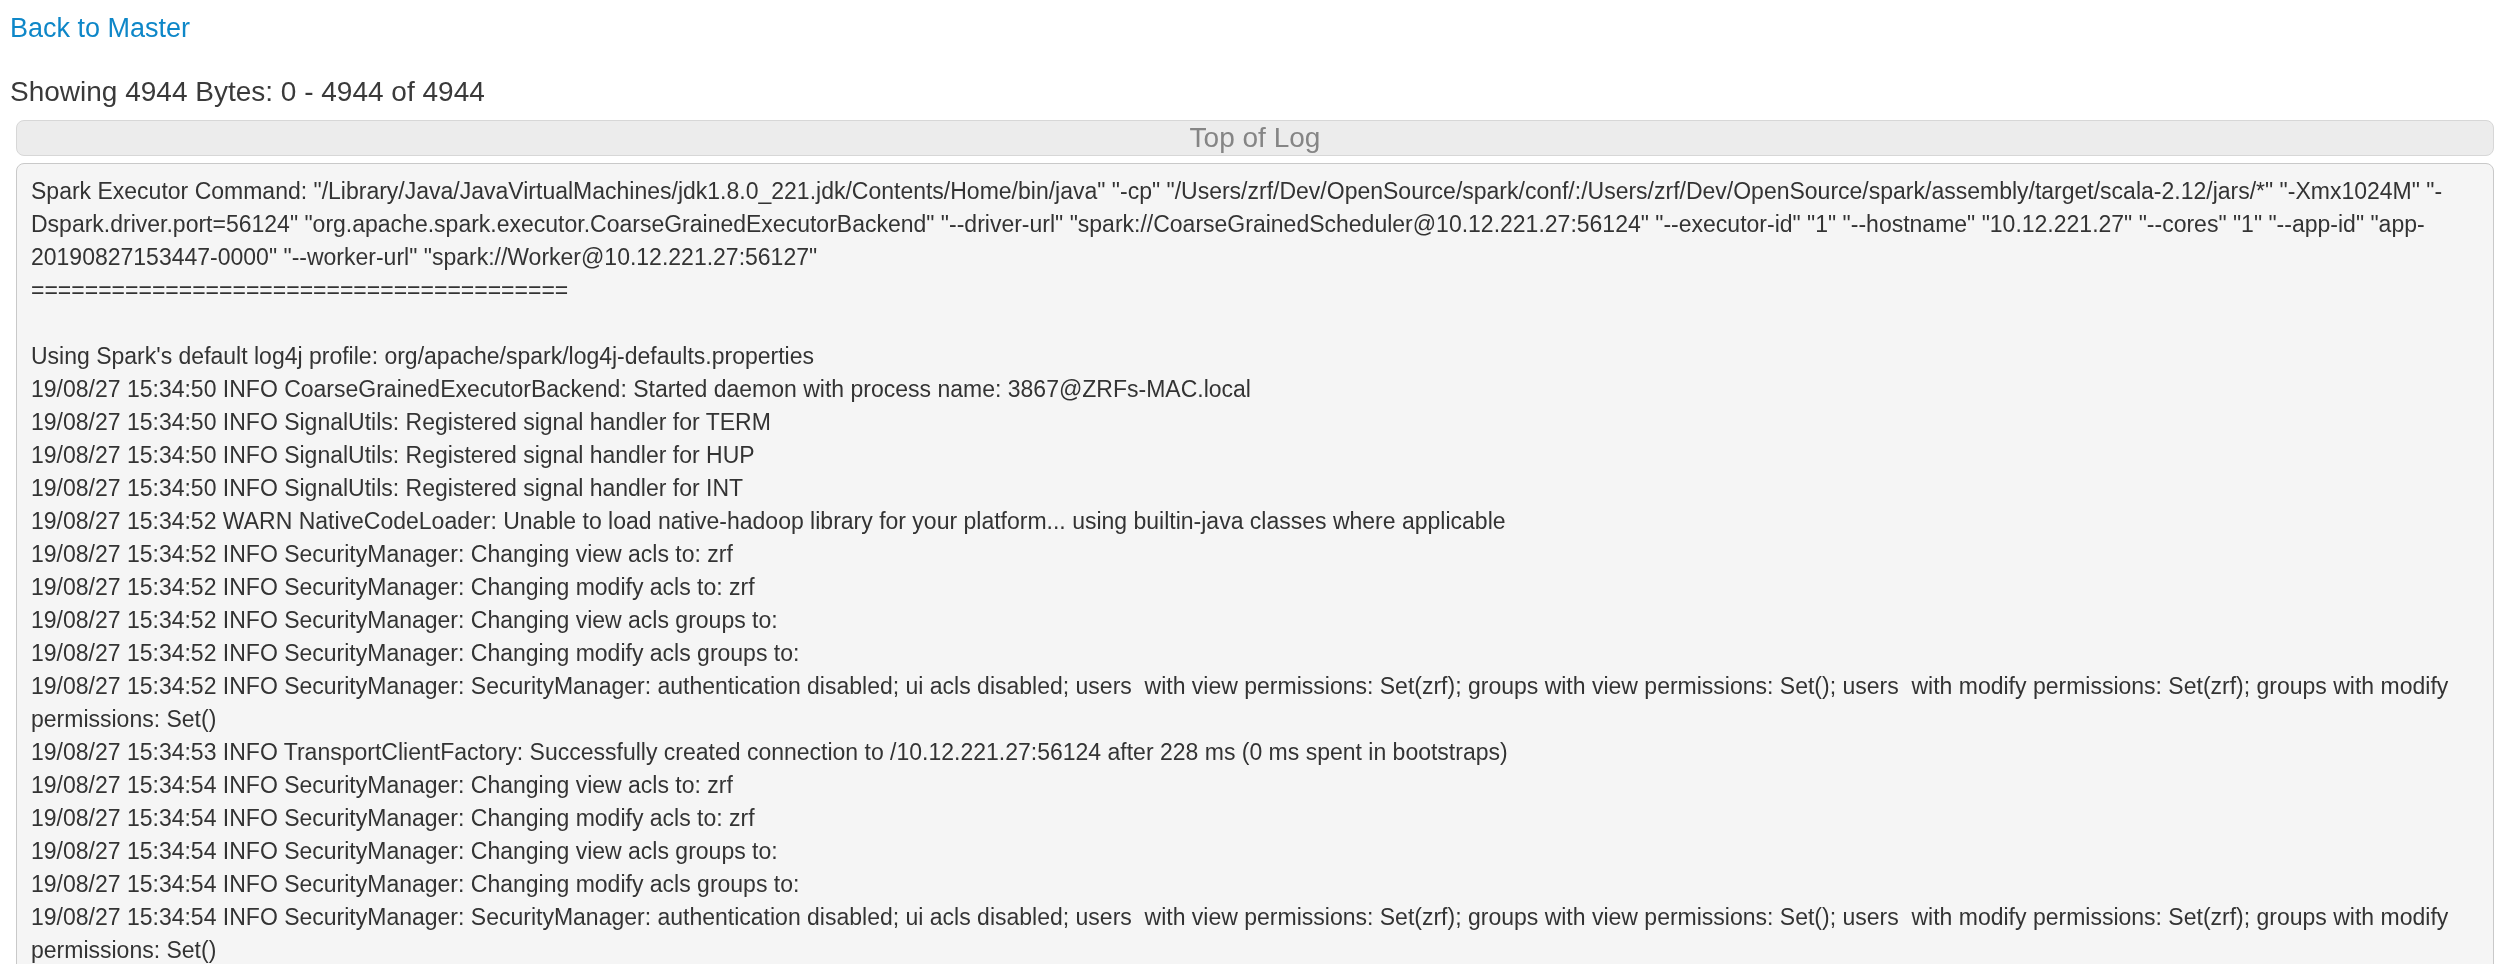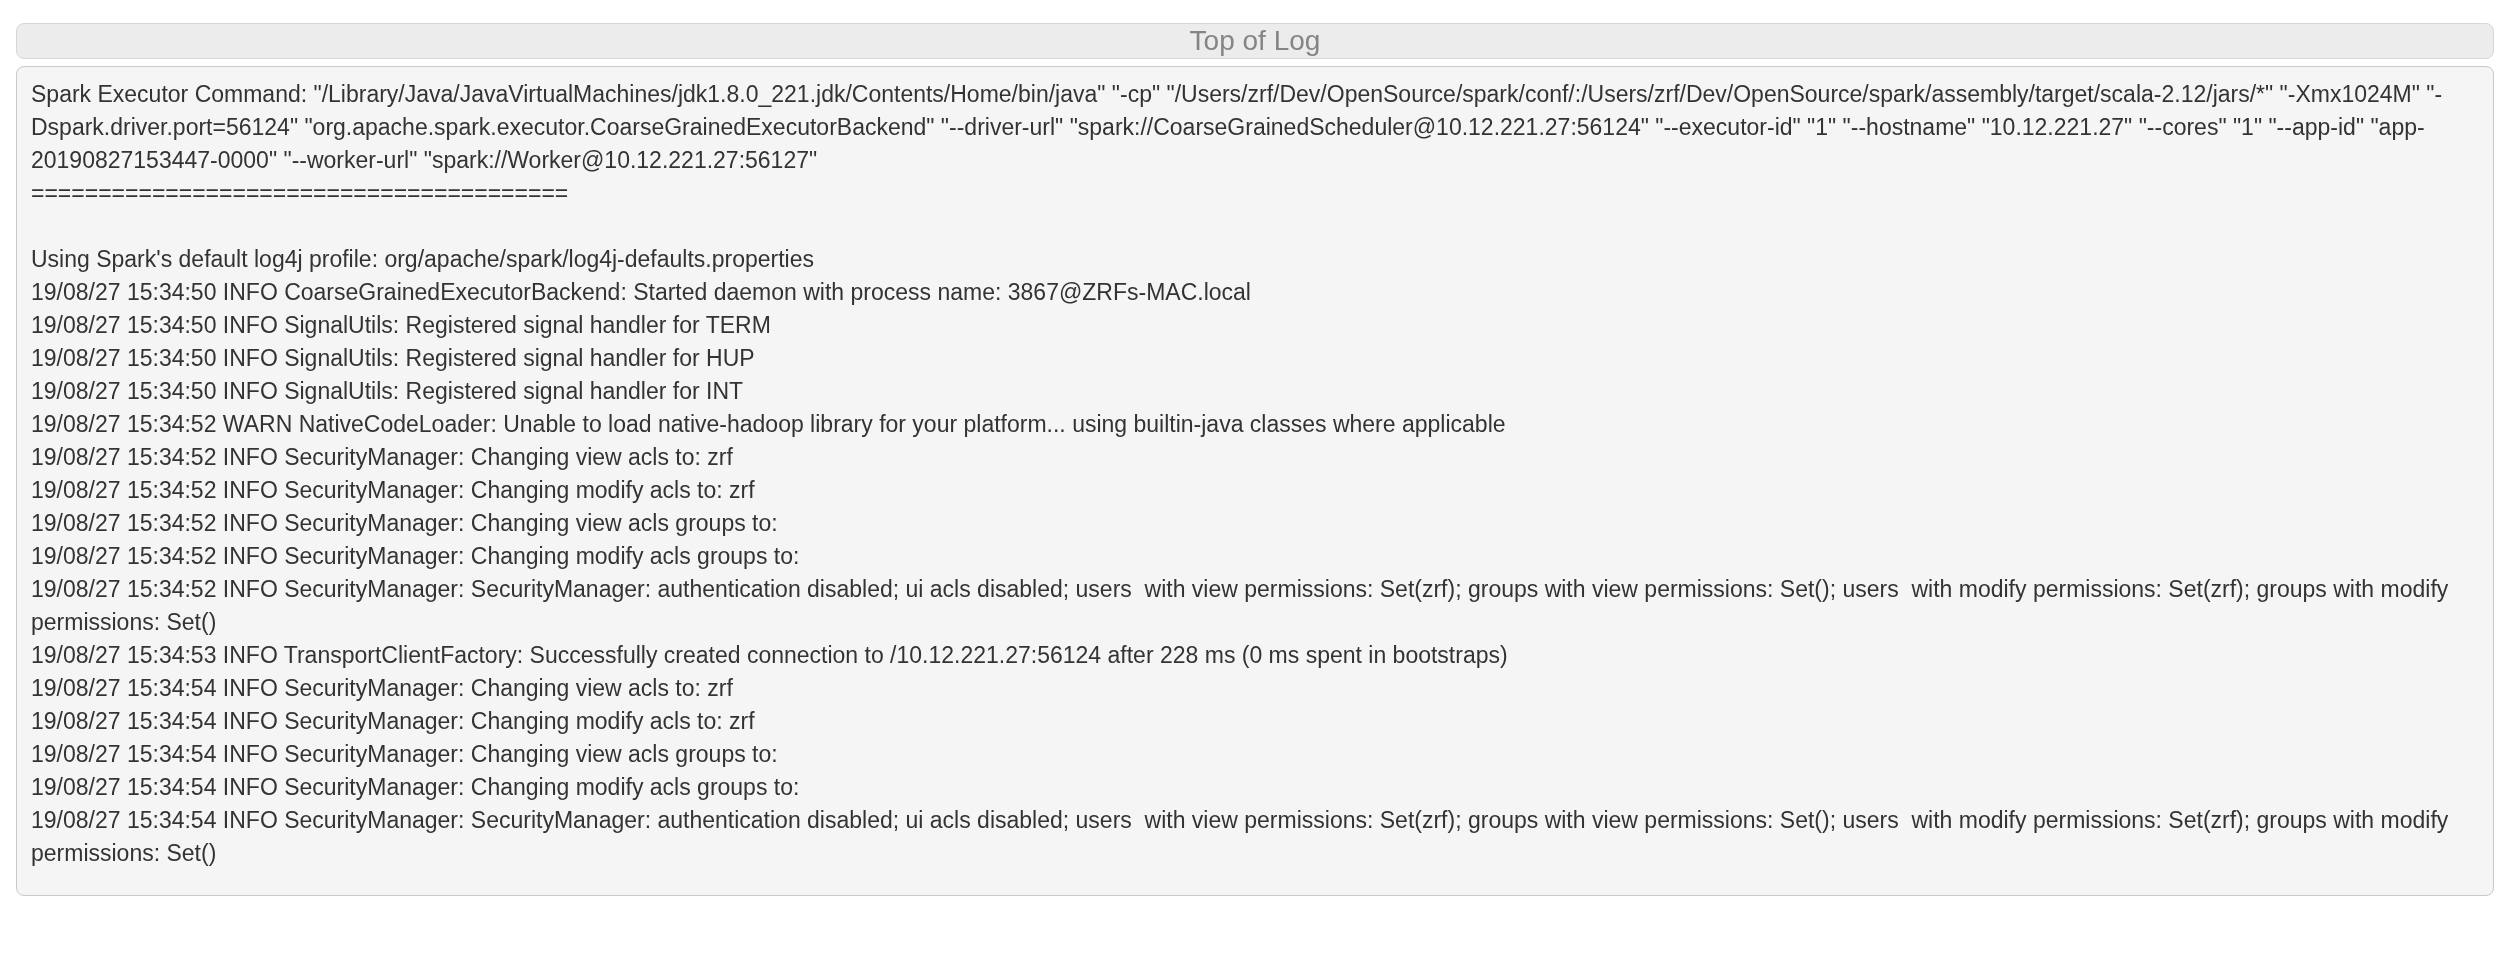--- a/index.html
+++ b/index.html
@@ -74,21 +74,25 @@
     overflow-wrap: break-word;
     word-wrap: break-word;
     overflow: hidden;
   }
 </style>
 </head>
 <body>
 
 <div class="page">
 
+  <p class="back-link-row">
+    <a href="#" class="back-link">Back to Master</a>
+  </p>
 
+  <p class="byte-range">Showing 4944 Bytes: 0 - 4944 of 4944</p>
 
   <button class="top-of-log-btn">Top of Log</button>
 
   <pre class="log-pre">Spark Executor Command: "/Library/Java/JavaVirtualMachines/jdk1.8.0_221.jdk/Contents/Home/bin/java" "-cp" "/Users/zrf/Dev/OpenSource/spark/conf/:/Users/zrf/Dev/OpenSource/spark/assembly/target/scala-2.12/jars/*" "-Xmx1024M" "-Dspark.driver.port=56124" "org.apache.spark.executor.CoarseGrainedExecutorBackend" "--driver-url" "spark://CoarseGrainedScheduler@10.12.221.27:56124" "--executor-id" "1" "--hostname" "10.12.221.27" "--cores" "1" "--app-id" "app-20190827153447-0000" "--worker-url" "spark://Worker@10.12.221.27:56127"
 ========================================
 
 Using Spark's default log4j profile: org/apache/spark/log4j-defaults.properties
 19/08/27 15:34:50 INFO CoarseGrainedExecutorBackend: Started daemon with process name: 3867@ZRFs-MAC.local
 19/08/27 15:34:50 INFO SignalUtils: Registered signal handler for TERM
 19/08/27 15:34:50 INFO SignalUtils: Registered signal handler for HUP

